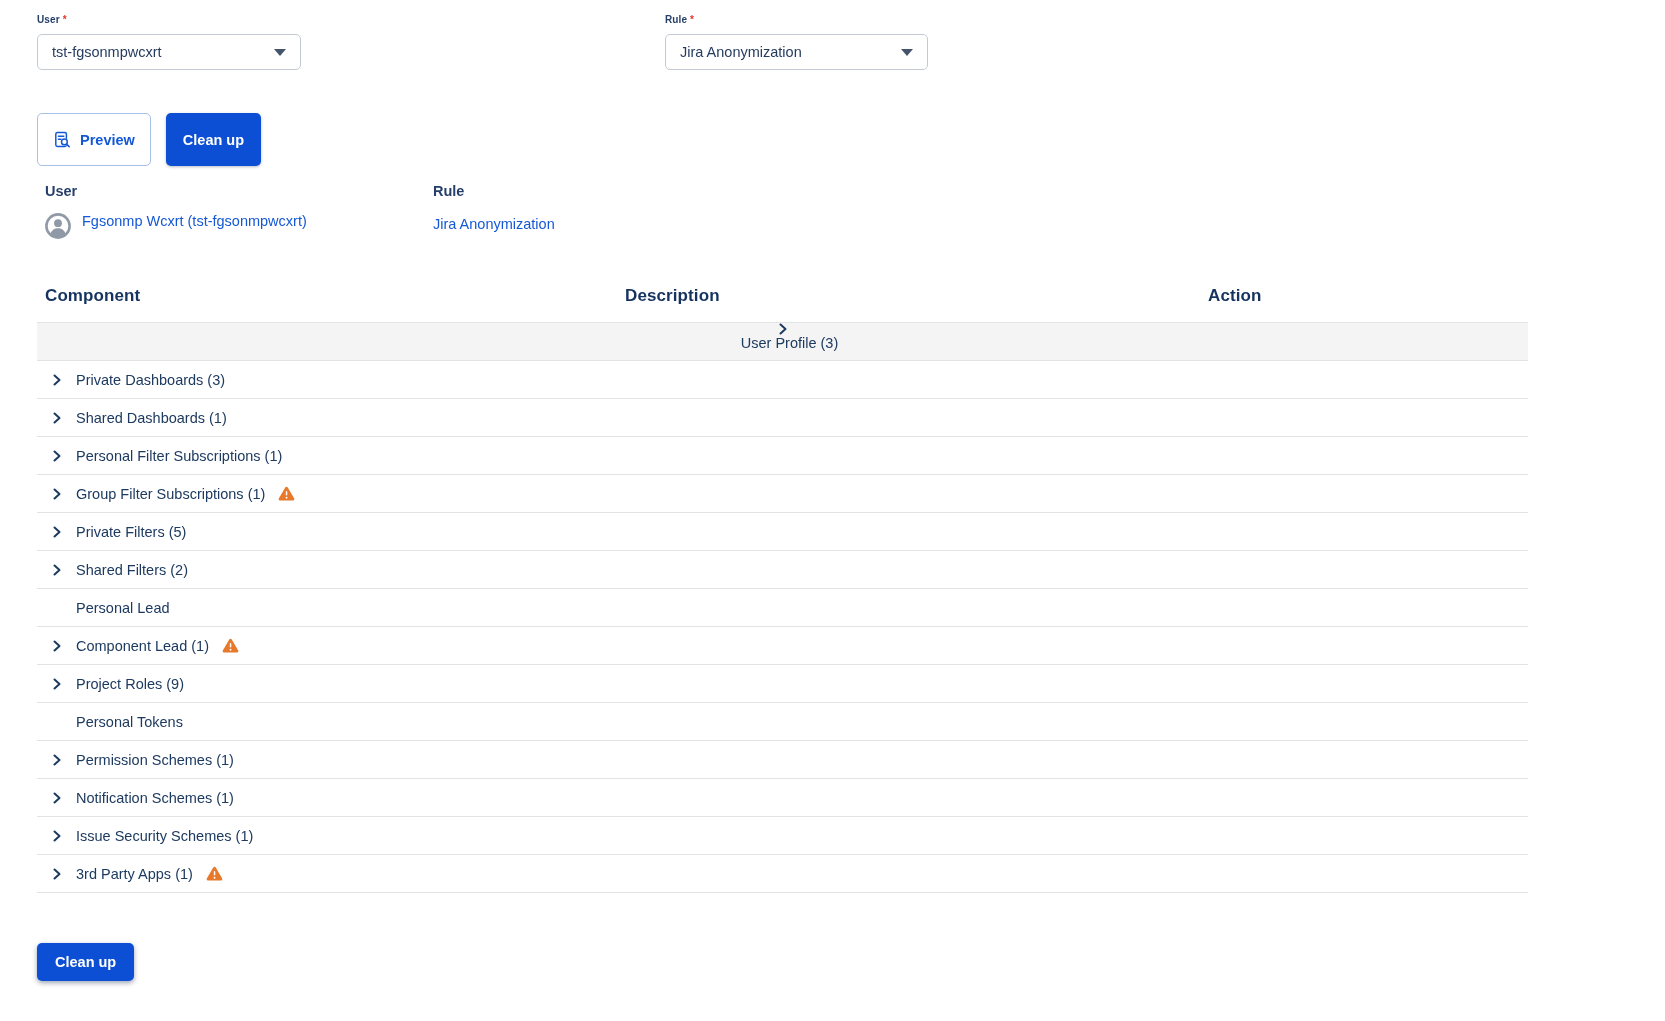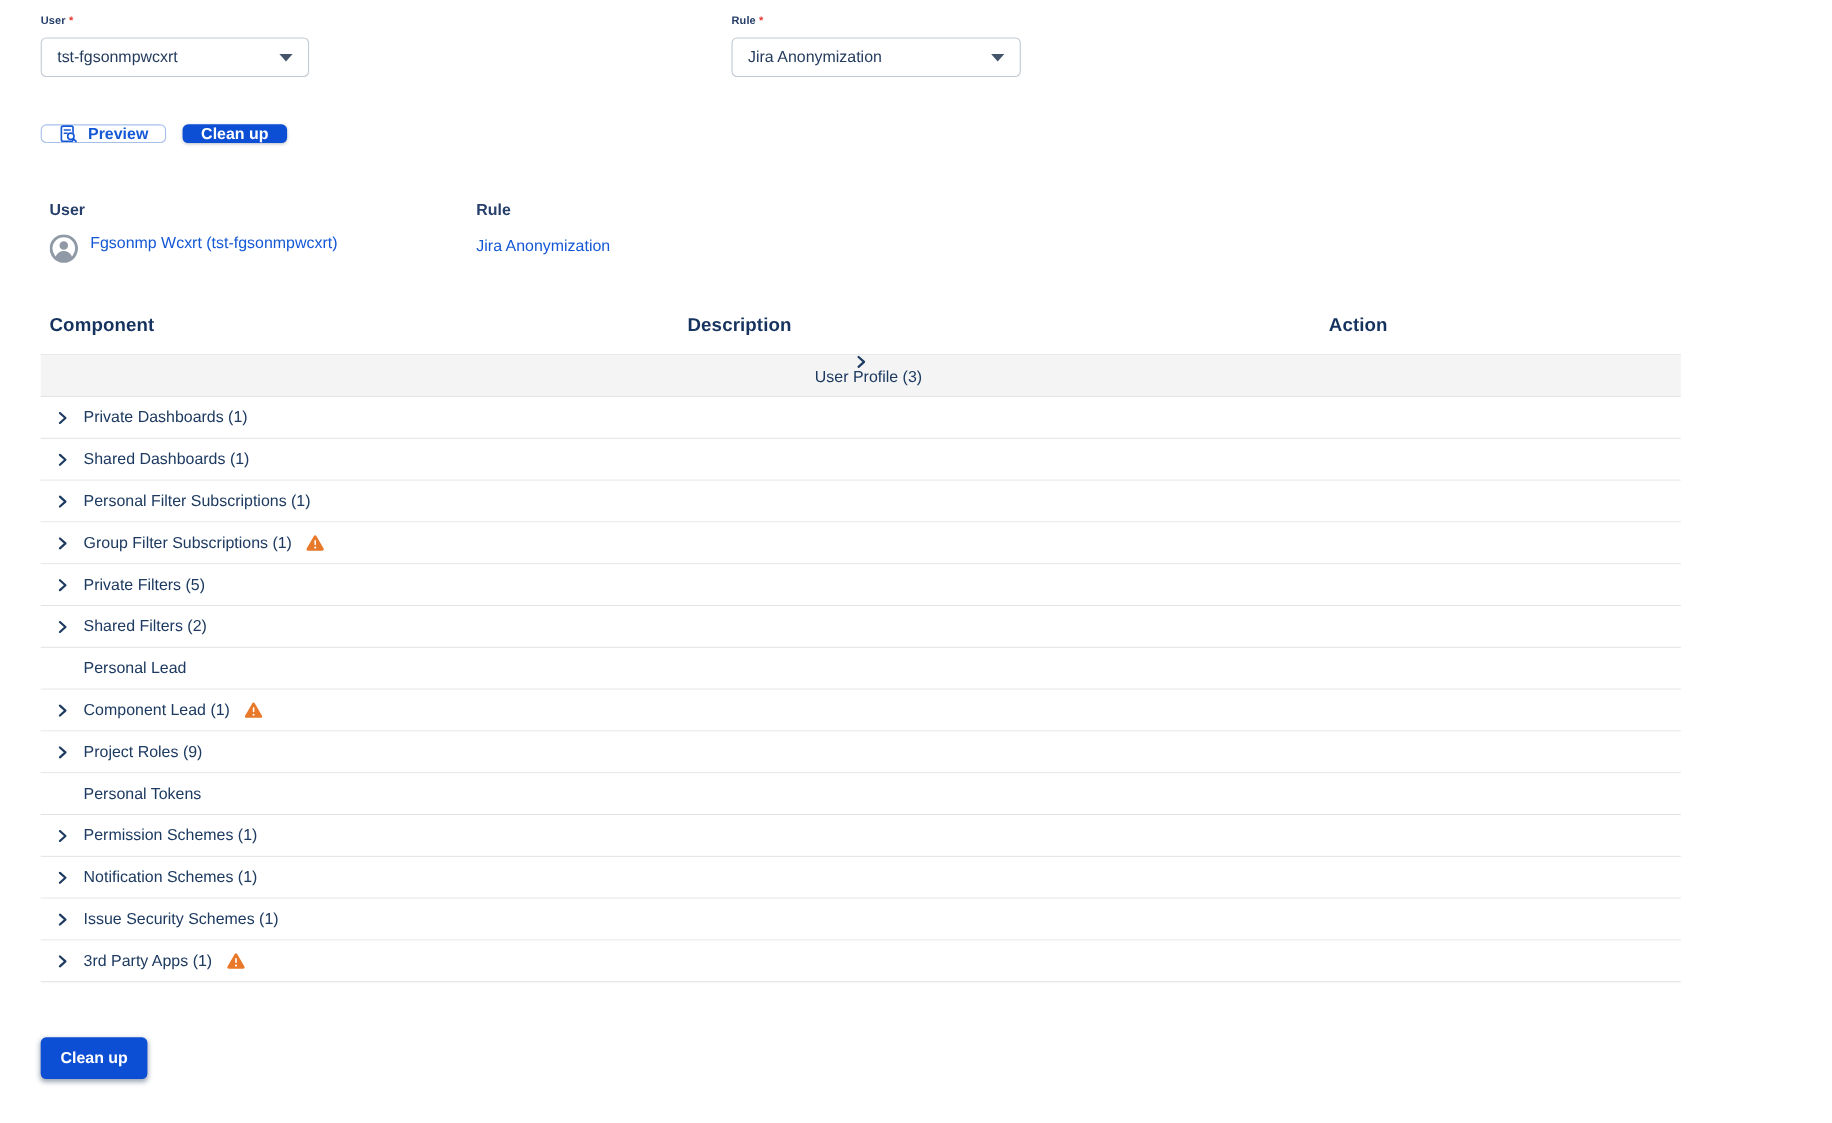--- a/index.html
+++ b/index.html
@@ -20,34 +20,34 @@
   .field-label {
     font-size: 10px; font-weight: bold; color: #27406B;
     display: block; margin-bottom: 9px; letter-spacing: .1px;
   }
   .req { color: #E5342C; font-weight: bold; margin-left: 3px; }
   .select {
     height: 36px; border: 1px solid #C3CAD3; border-radius: 5px;
     background: #fff; display: flex; align-items: center;
     padding: 0 14px; cursor: pointer; position: relative;
   }
-  .select-user { width: 244px; }
+  .select-user { width: 264px; }
   .select-rule { width: 263px; }
   .select-value { font-size: 14.5px; color: #253C5E; font-weight: 500; }
   .caret {
     position: absolute; right: 14px; top: 50%; margin-top: -3px;
     width: 0; height: 0;
     border-left: 6px solid transparent; border-right: 6px solid transparent;
     border-top: 7px solid #44546A;
   }
 
   
   .btn-row { position: absolute; left: 37px; top: 113px; display: flex; gap: 15px; }
   .btn {
-    height: 17px; border-radius: 5px; font-family: inherit;
+    height: 53px; border-radius: 5px; font-family: inherit;
     font-size: 14.5px; font-weight: bold; cursor: pointer;
     display: inline-flex; align-items: center; justify-content: center;
   }
   .btn-outline {
     background: #fff; color: #1558D6;
     border: 1px solid #A7C0EA; padding: 0 15px; gap: 9px;
   }
   .btn-primary {
     background: #0C4FD4; color: #fff; border: none; padding: 0 17px;
     box-shadow: 0 1px 3px rgba(9,30,66,.3);
@@ -174,21 +174,21 @@
       </span>
       <span class="row-label">User Profile (3)</span>
 
     </div>
       <div class="row">
       <span class="chev">
         <svg viewBox="0 0 12 12" fill="none">
           <polyline points="3.5,1.5 8.5,6 3.5,10.5" stroke="#1D3A60" stroke-width="2" stroke-linecap="round" stroke-linejoin="round"></polyline>
         </svg>
       </span>
-      <span class="row-label">Private Dashboards (1)</span>
+      <span class="row-label">Private Dashboards (3)</span>
 
     </div>
       <div class="row">
       <span class="chev">
         <svg viewBox="0 0 12 12" fill="none">
           <polyline points="3.5,1.5 8.5,6 3.5,10.5" stroke="#1D3A60" stroke-width="2" stroke-linecap="round" stroke-linejoin="round"></polyline>
         </svg>
       </span>
       <span class="row-label">Shared Dashboards (1)</span>
 

